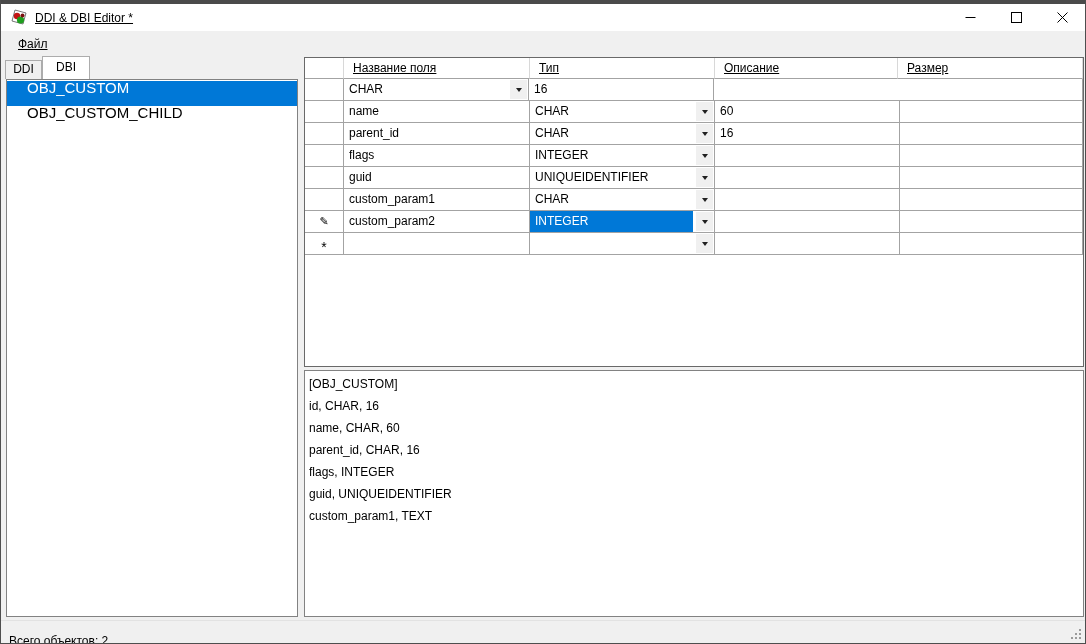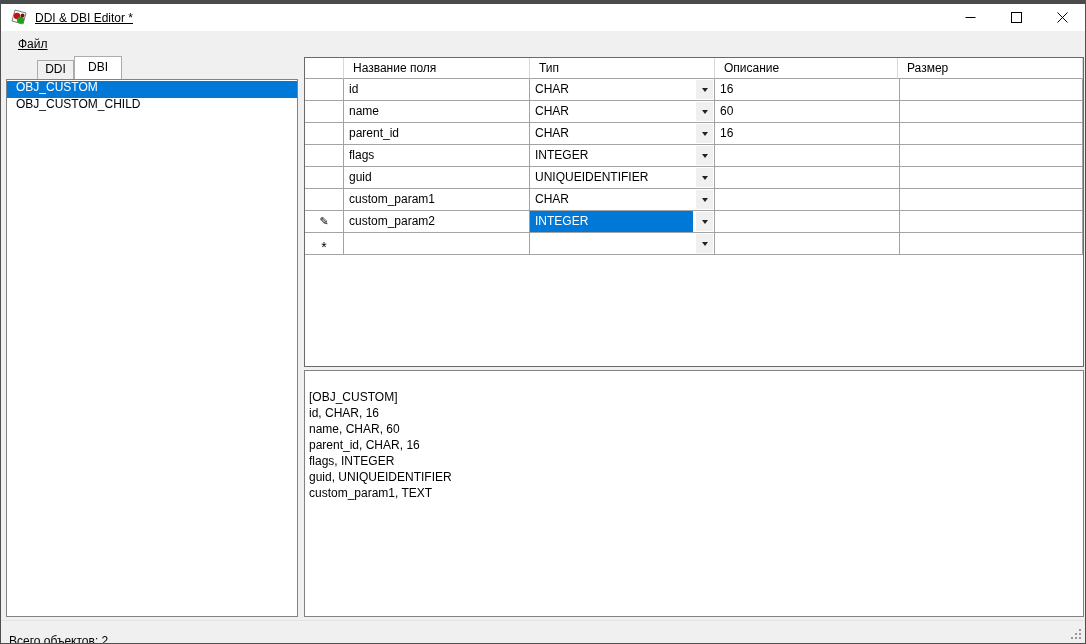--- a/index.html
+++ b/index.html
@@ -13,48 +13,48 @@
   .topstrip { position:absolute; left:0; top:0; width:100%; height:4px; background:#4a4a4a; }
   .titlebar { position:absolute; left:0; top:4px; width:100%; height:27px; background:#ffffff; display:flex; align-items:center; }
   .app-icon { margin-left:9px; width:18px; height:18px; flex:none; }
   .title-text { margin-left:7px; white-space:nowrap;text-decoration:underline; }
   .win-btns { margin-left:auto; display:flex; height:100%; }
   .win-btn { width:46px; height:100%; display:flex; align-items:center; justify-content:center; }
 
   .menubar { position:absolute; left:0; top:31px; width:100%; height:26px; background:#f0f0f0; display:flex; align-items:center;text-decoration:underline; }
   .menu-item { margin-left:9px; padding:3px 8px; }
 
-  .tab { position:absolute; text-align:center; overflow:hidden; white-space:nowrap;margin-left:32px; }
+  .tab { position:absolute; text-align:center; overflow:hidden; white-space:nowrap; }
   .tab-inactive { background:#f0f0f0; border:1px solid #acacac; border-bottom:none; }
   .tab-active   { background:#ffffff; border:1px solid #acacac; border-bottom:none; z-index:2; }
 
   .listbox { position:absolute; left:5px; top:79px; width:292px; height:538px; background:#fff; border:1px solid #828282; overflow:hidden; padding-top:1px; }
-  .lb-item { height:17px; line-height:13px; padding-left:9px; font-size:12px; white-space:nowrap; overflow:hidden; }
+  .lb-item { height:25px; line-height:13px; padding-left:20px; font-size:15px; white-space:nowrap; overflow:hidden; }
   .lb-item.sel { background:#0078d7; color:#fff; }
 
   .gridpanel { position:absolute; left:303px; top:57px; width:780px; height:310px; background:#fff; border:1px solid #696969; overflow:hidden; }
-  .g-header { display:flex; height:21px; background:#fff; }
+  .g-header { display:flex; height:21px; background:#fff;text-decoration:underline; }
   .g-hcell { border-right:1px solid #d8d8d8; border-bottom:1px solid #a3a3a3; line-height:20px; padding-left:9px; overflow:hidden; white-space:nowrap; }
   .c0 { width:39px; flex:none; padding-left:0; }
   .c1 { width:186px; flex:none; }
   .c2 { width:185px; flex:none; }
   .c3 { width:185px; flex:none; }
   .c4 { flex:1; }
   .g-row { display:flex; height:22px; background:#fff; }
   .g-cell { border-right:1px solid #a3a3a3; border-bottom:1px solid #a3a3a3; line-height:21px; padding-left:5px; overflow:hidden; white-space:nowrap; }
   .g-rowhdr { width:39px; flex:none; border-right:1px solid #a3a3a3; border-bottom:1px solid #a3a3a3; display:flex; align-items:center; justify-content:center; padding-left:0; }
   .marker-pencil { font-size:11px; line-height:11px; }
   .marker-new { font-size:14px; line-height:10px; padding-top:6px; }
   .type-cell { display:flex; align-items:center; padding:0; }
   .type-text { flex:1; height:21px; line-height:21px; padding-left:5px; margin-right:3px; overflow:hidden; white-space:nowrap; }
   .type-text.sel { background:#0078d7; color:#fff; }
   .combo-btn { width:17px; height:19px; margin-right:1px; background:#f0f0f0; display:flex; align-items:center; justify-content:center; flex:none; }
   .combo-arrow { width:0; height:0; border-left:3.5px solid transparent; border-right:3.5px solid transparent; border-top:4px solid #212121; }
 
-  .previewpanel { position:absolute; left:303px; top:370px; width:780px; height:247px; background:#fff; border:1px solid #828282; padding:18px 4px; white-space:pre; line-height:16px; overflow:hidden; }
+  .previewpanel { position:absolute; left:303px; top:370px; width:780px; height:247px; background:#fff; border:1px solid #828282; padding:2px 4px; white-space:pre; line-height:22px; overflow:hidden; }
 
   .statusbar { position:absolute; left:0; top:620px; width:100%; height:41px; background:#f0f0f0; border-top:1px solid #e2e2e2; display:flex; align-items:center; padding-left:8px; }
   .grip { position:absolute; right:3px; bottom:3px; width:12px; height:12px; }
 </style>
 </head>
 <body>
 
 <div class="win">
 
   <div class="topstrip"></div>
@@ -103,21 +103,20 @@
     <div class="g-header">
       <div class="g-hcell c0"></div>
       <div class="g-hcell c1">Название поля</div>
       <div class="g-hcell c2">Тип</div>
       <div class="g-hcell c4">Описание</div>
       <div class="g-hcell c3">Размер</div>
     </div>
     <div>
         <div class="g-row">
           <div class="g-cell g-rowhdr"></div>
-          <div class="g-cell c1">id</div>
           <div class="g-cell c2 type-cell">
             <div class="type-text">CHAR</div>
             <div class="combo-btn">
               <div class="combo-arrow"></div>
             </div>
           </div>
           <div class="g-cell c3">16</div>
           <div class="g-cell c4"></div>
         </div>
         <div class="g-row">

